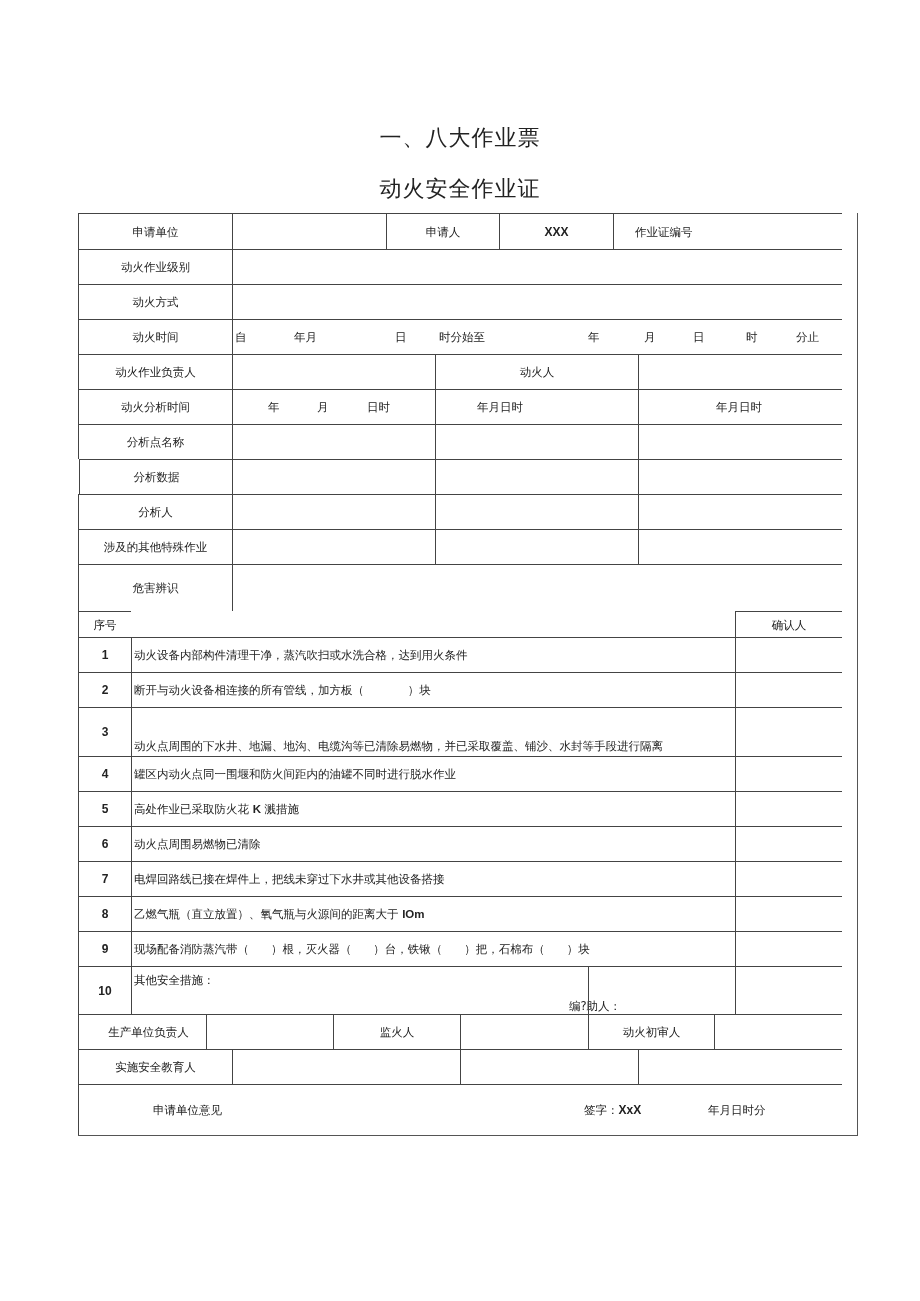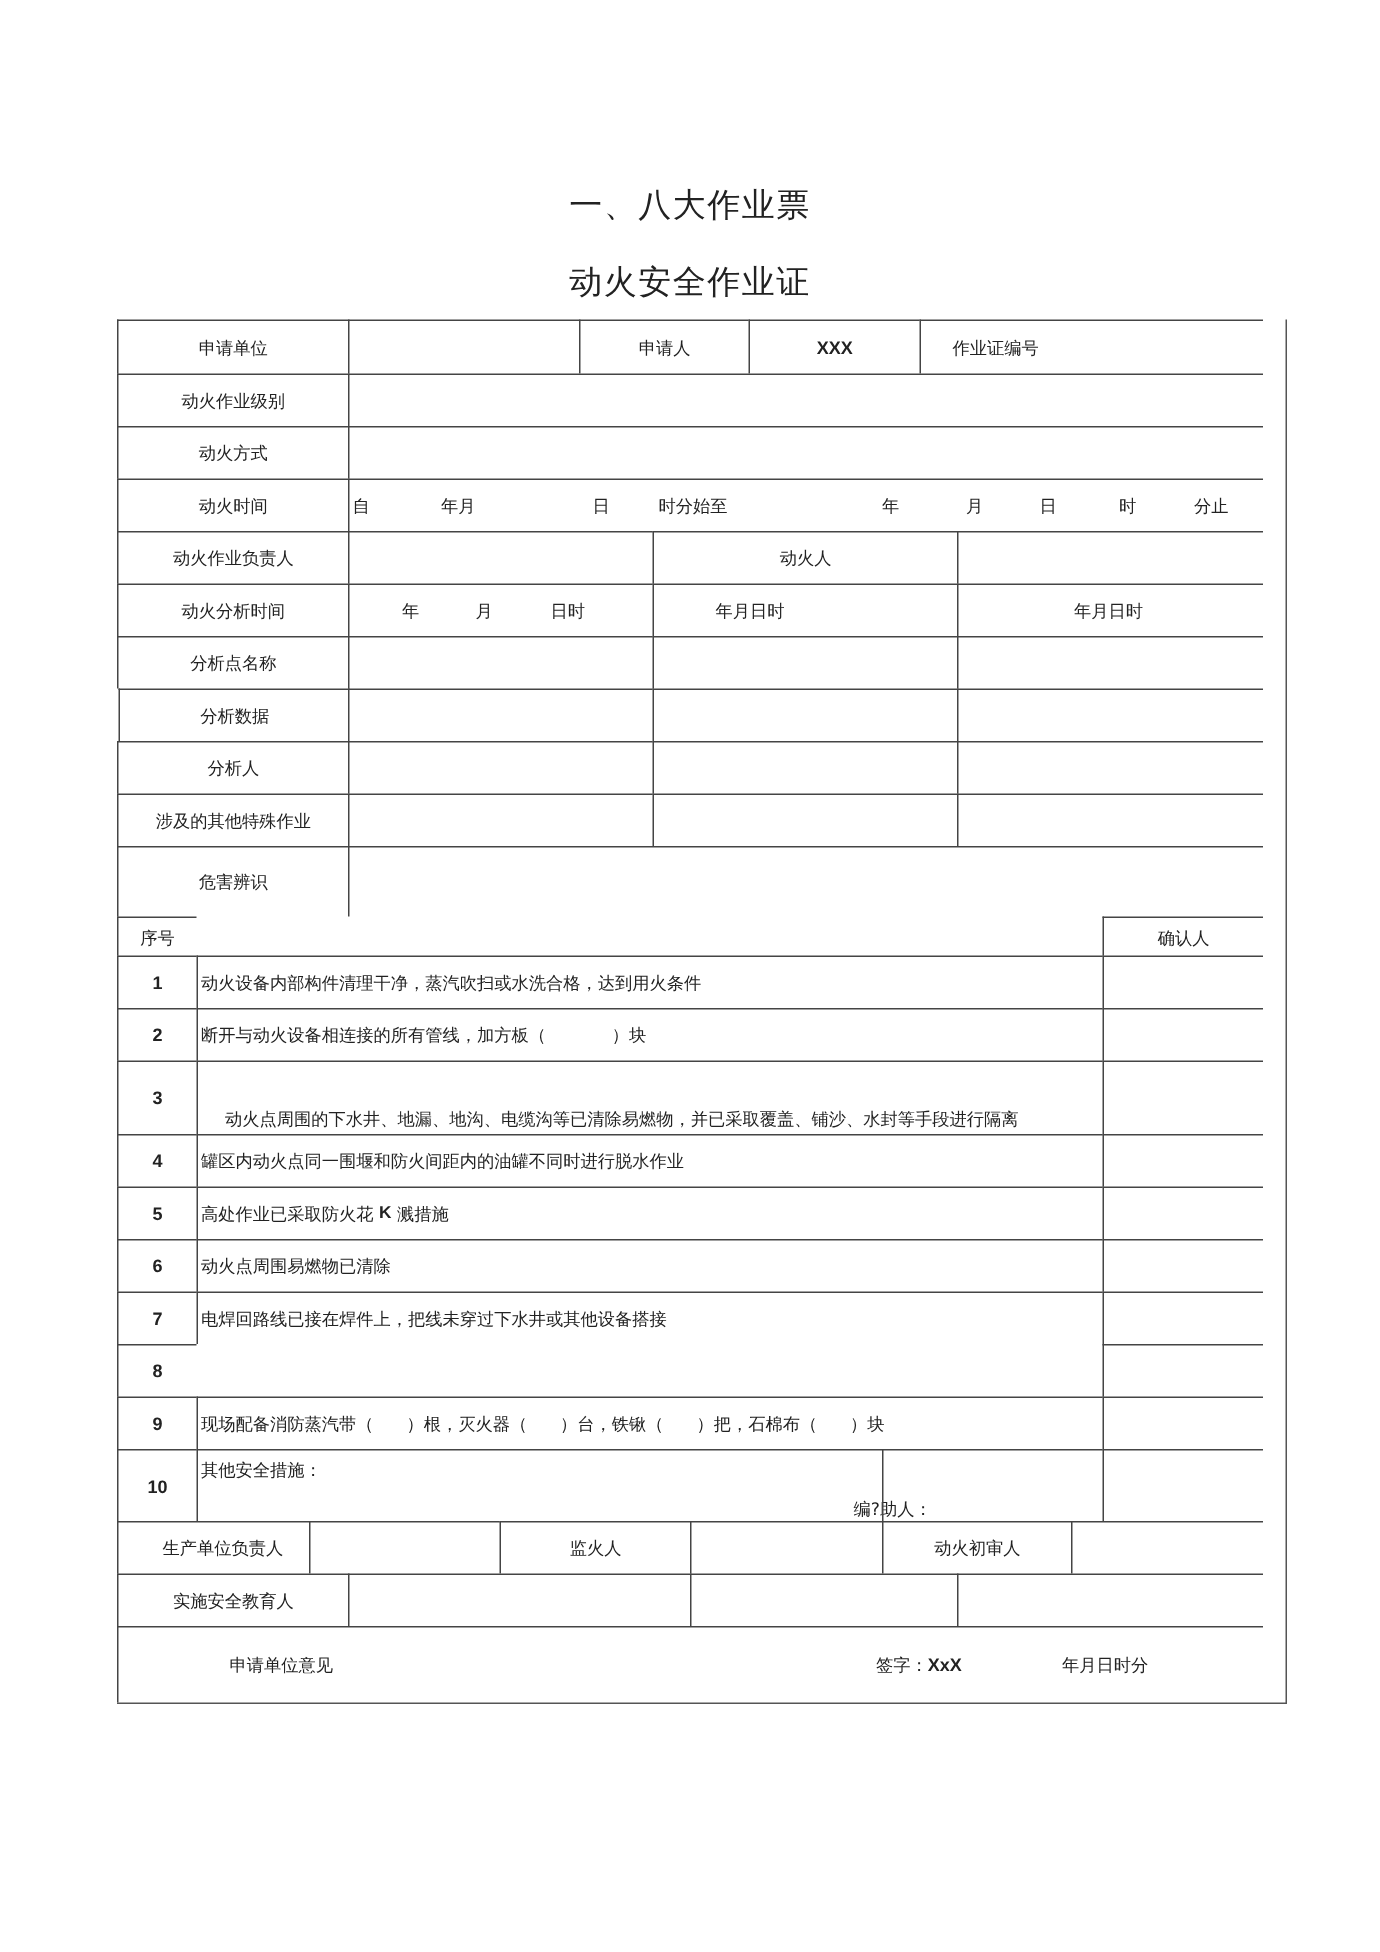--- a/index.html
+++ b/index.html
@@ -9,21 +9,21 @@
            font-family:"DejaVu Serif", "Liberation Serif", serif; font-size:22px;
            letter-spacing:1px; color:#222; line-height:26px; }
   .title.main { top:125px; }
   .title.sub { top:176px; }
   .tbl { position:absolute; left:78px; top:213px; width:780px; height:923px;
          box-sizing:border-box; border-right:1px solid #555; border-bottom:1px solid #555; }
   .cell { position:absolute; box-sizing:border-box; border-left:1px solid #444;
           border-top:1px solid #444; font-size:11.5px; line-height:14px; color:#222; }
   .ctr { display:flex; align-items:center; justify-content:center; text-align:center; }
   .lft { display:flex; align-items:center; padding-left:2px; white-space:pre; }
-  .bot { display:flex; align-items:flex-end; padding-left:18px; padding-bottom:3px; white-space:pre; }
+  .bot { display:flex; align-items:flex-end; padding-left:2px; padding-bottom:3px; white-space:pre; }
   .top { display:flex; align-items:flex-start; padding-left:2px; padding-top:6px; }
   .abs { position:absolute; top:50%; transform:translateY(-50%); white-space:pre; }
   .num { font-family:"Liberation Sans", sans-serif; font-weight:bold; font-size:12px; }
   .bold { font-family:"Liberation Sans", sans-serif; font-weight:bold; }
   .vline { position:absolute; width:1px; background:#444; }
   .field { cursor:text; }
 </style>
 </head>
 <body>
 
@@ -123,20 +123,21 @@
 
   <div class="cell ctr num" style="left:0;top:613px;width:53px;height:35px;">6</div>
   <div class="cell lft" style="left:53px;top:613px;width:604px;height:35px;">动火点周围易燃物已清除</div>
   <div class="cell field" style="left:657px;top:613px;width:107px;height:35px;"></div>
 
   <div class="cell ctr num" style="left:0;top:648px;width:53px;height:35px;">7</div>
   <div class="cell lft" style="left:53px;top:648px;width:604px;height:35px;">电焊回路线已接在焊件上，把线未穿过下水井或其他设备搭接</div>
   <div class="cell field" style="left:657px;top:648px;width:107px;height:35px;"></div>
 
   <div class="cell ctr num" style="left:0;top:683px;width:53px;height:35px;">8</div>
+  <div class="cell lft" style="left:53px;top:683px;width:604px;height:35px;"><span>乙燃气瓶（直立放置）、氧气瓶与火源间的距离大于 </span><span class="bold">IOm</span></div>
   <div class="cell field" style="left:657px;top:683px;width:107px;height:35px;"></div>
 
   <div class="cell ctr num" style="left:0;top:718px;width:53px;height:35px;">9</div>
   <div class="cell lft" style="left:53px;top:718px;width:604px;height:35px;">现场配备消防蒸汽带（      ）根，灭火器（      ）台，铁锹（      ）把，石棉布（      ）块</div>
   <div class="cell field" style="left:657px;top:718px;width:107px;height:35px;"></div>
 
   <div class="cell ctr num" style="left:0;top:753px;width:53px;height:48px;">10</div>
   <div class="cell top field" style="left:53px;top:753px;width:604px;height:48px;">
     <span>其他安全措施：</span>
     <span style="position:absolute;left:437px;bottom:1px;white-space:pre;">编?助人：</span>

